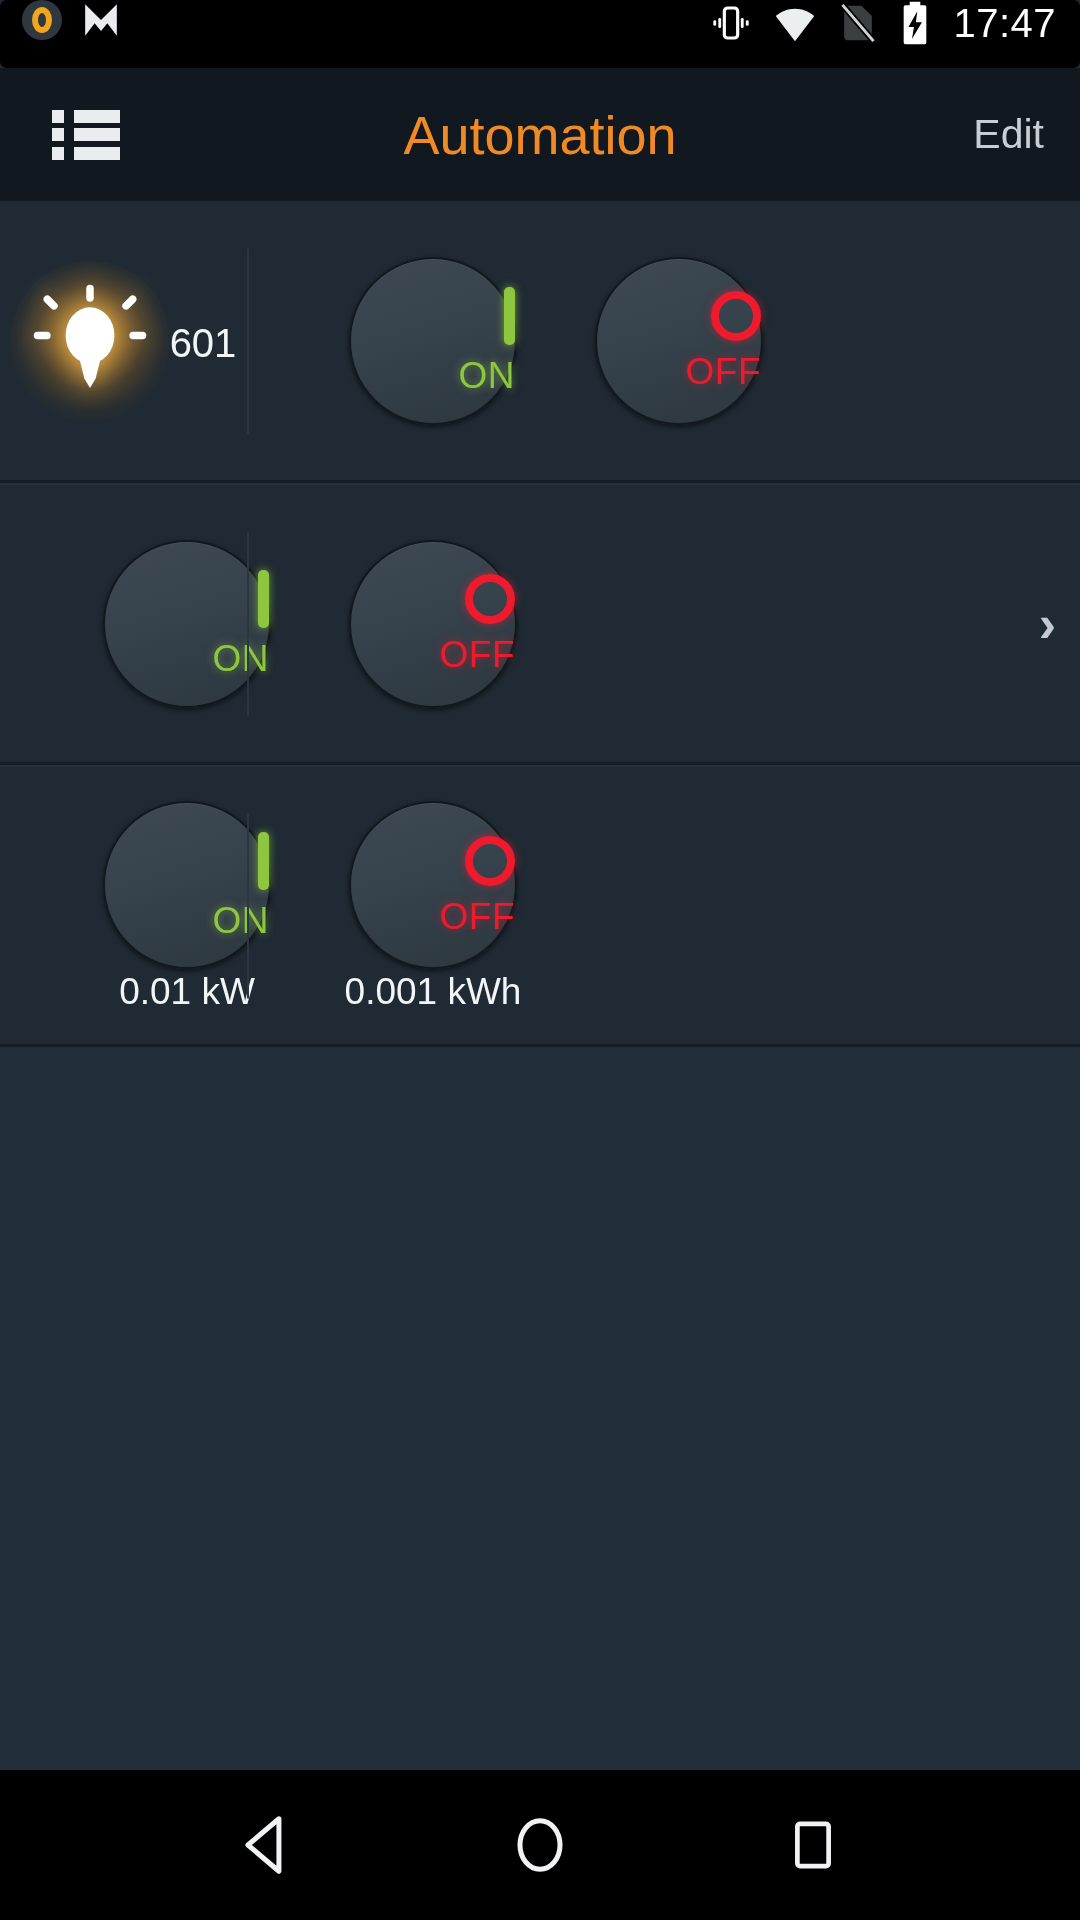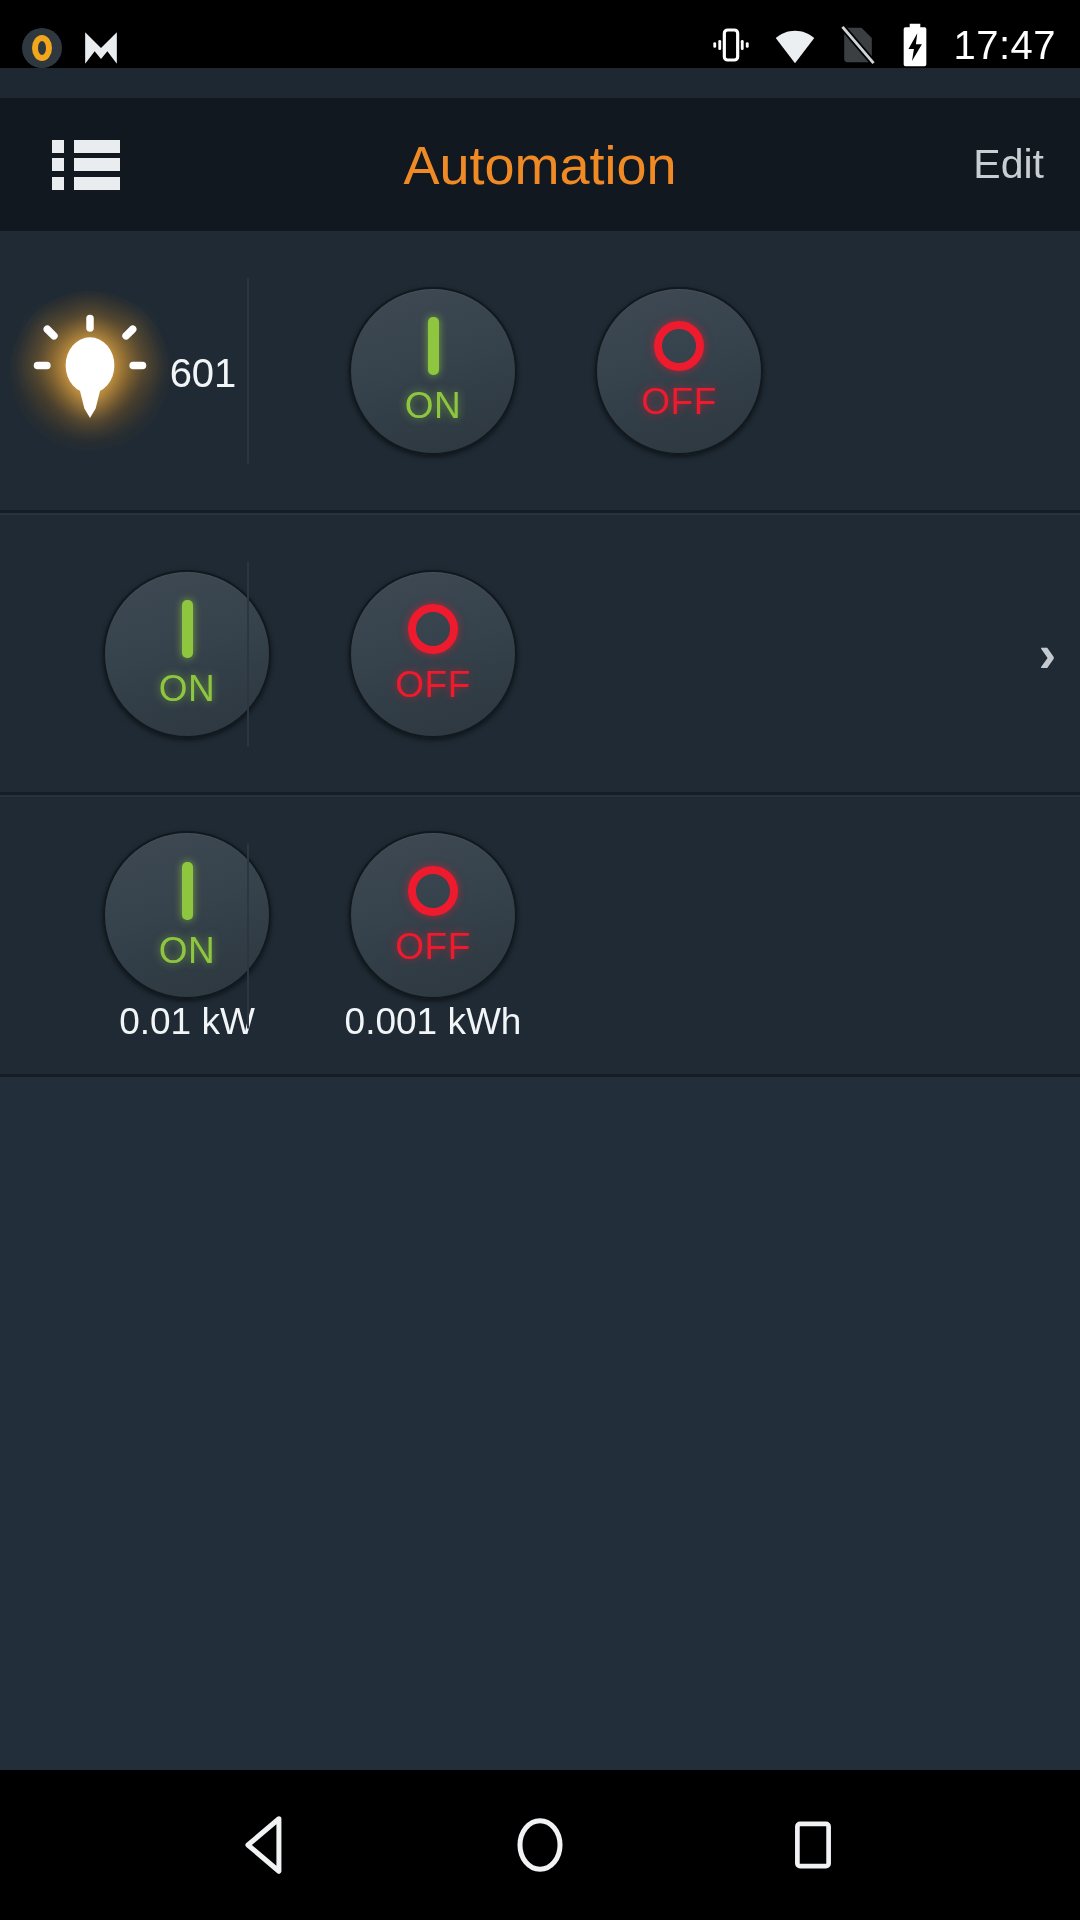--- a/index.html
+++ b/index.html
@@ -13,23 +13,24 @@
     position:relative;
     width:1080px; height:1920px;
     background:#1d2832;
     display:flex; flex-direction:column;
   }
 
   
   .statusbar {
     height:68px; flex:0 0 68px;
     background:#000;
-    display:flex; align-items:flex-end;
+    display:flex; align-items:flex-start;
     padding:0 24px 0 22px;
     position:relative;
+    border-radius:7px;
   }
   .sb-left { display:flex; align-items:center; gap:20px; }
   .sb-right {
     margin-left:auto;
     display:flex; align-items:center; gap:22px;
   }
   .icon-ring {
     width:40px; height:40px; border-radius:50%;
     background:#30383f;
     display:flex; align-items:center; justify-content:center;
@@ -49,21 +50,20 @@
     line-height:1; font-weight:400;
   }
 
   
   .appbar {
     height:133px; flex:0 0 133px;
     background:#121820;
     display:flex; align-items:center;
     position:relative;
     padding:0 36px 0 52px;
-    margin-top:30px;
   }
   .menu-btn {
     width:70px; height:56px;
     display:flex; flex-direction:column; justify-content:space-between;
     padding:3px 0;
   }
   .menu-row { display:flex; align-items:center; gap:10px; height:13px; }
   .menu-dot { width:12px; height:13px; background:#e9edf0; }
   .menu-bar { height:13px; background:#e9edf0; flex:1; max-width:46px; }
   .menu-row:nth-child(1) .menu-bar { max-width:46px; }
@@ -132,21 +132,21 @@
     display:flex; flex-direction:column; align-items:center;
     width:170px;
   }
   .pbtn {
     width:168px; height:168px; border-radius:50%;
     background:linear-gradient(163deg,#3d4852 0%,#333f49 42%,#2b3views 70%,#29343d 100%);
     background:linear-gradient(163deg,#3e4954 0%,#36424c 45%,#2c373f 100%);
     border:2px solid #11181e;
     box-shadow:0 2px 5px rgba(0,0,0,0.55), inset 0 1px 0 rgba(255,255,255,0.05);
     display:flex; flex-direction:column;
-    align-items:center; justify-content:center;
+    align-items:flex-end; justify-content:center;
     gap:12px;
   }
   .pbtn .sym { display:block; }
   .on-bar {
     width:11px; height:58px; border-radius:5px;
     background:#8ec63f;
     box-shadow:0 0 9px rgba(142,198,63,0.75);
   }
   .off-ring {
     width:50px; height:50px; border-radius:50%;

